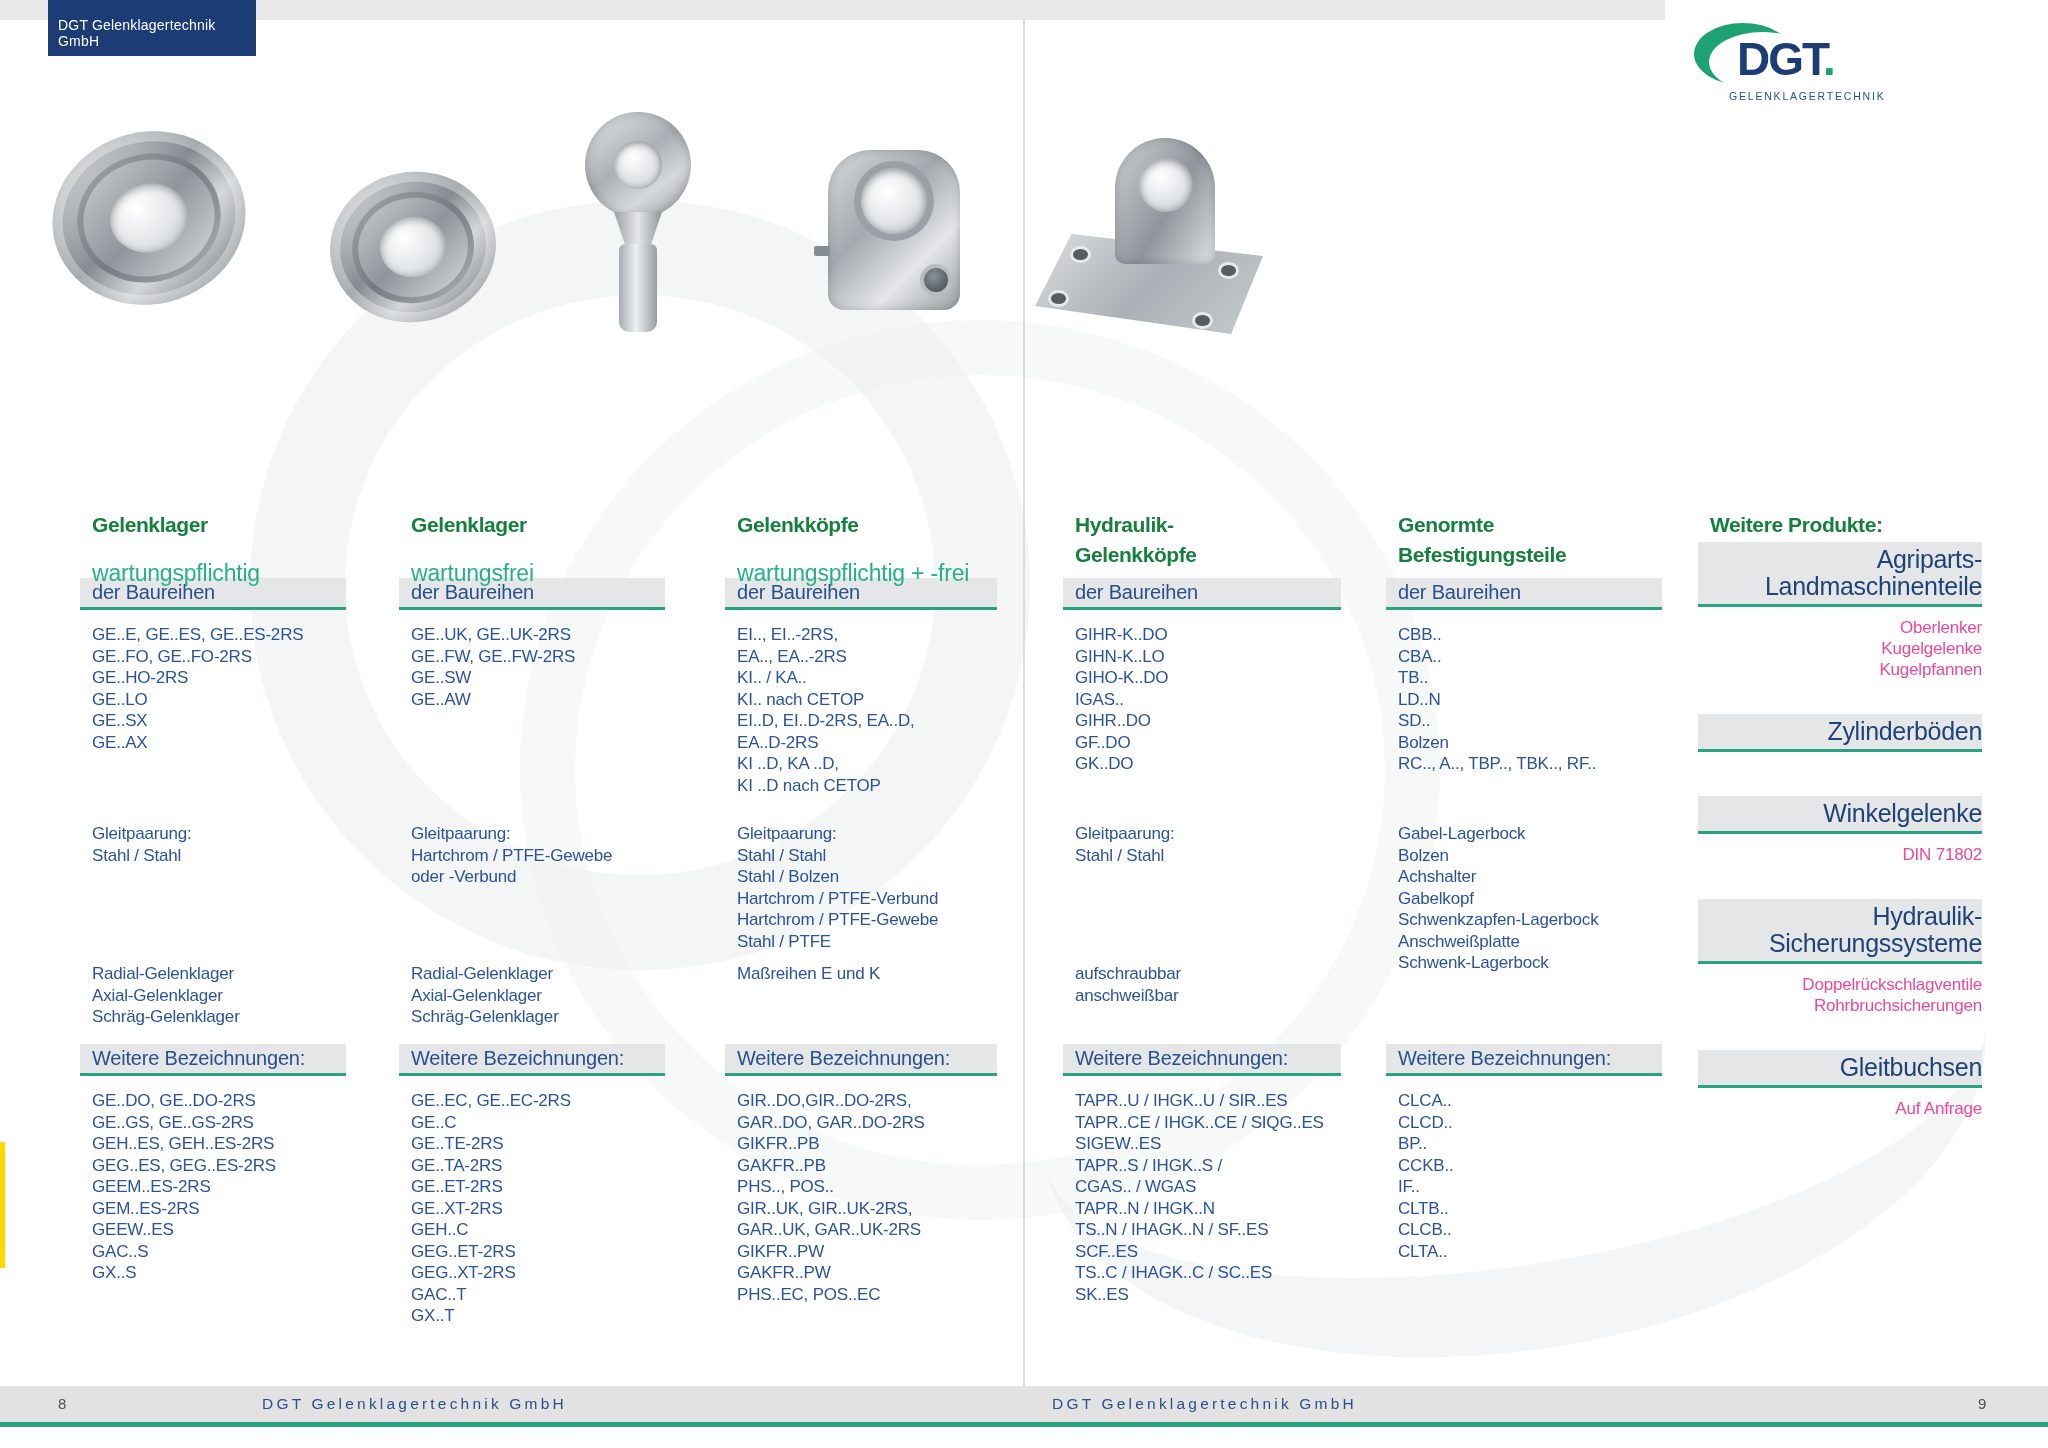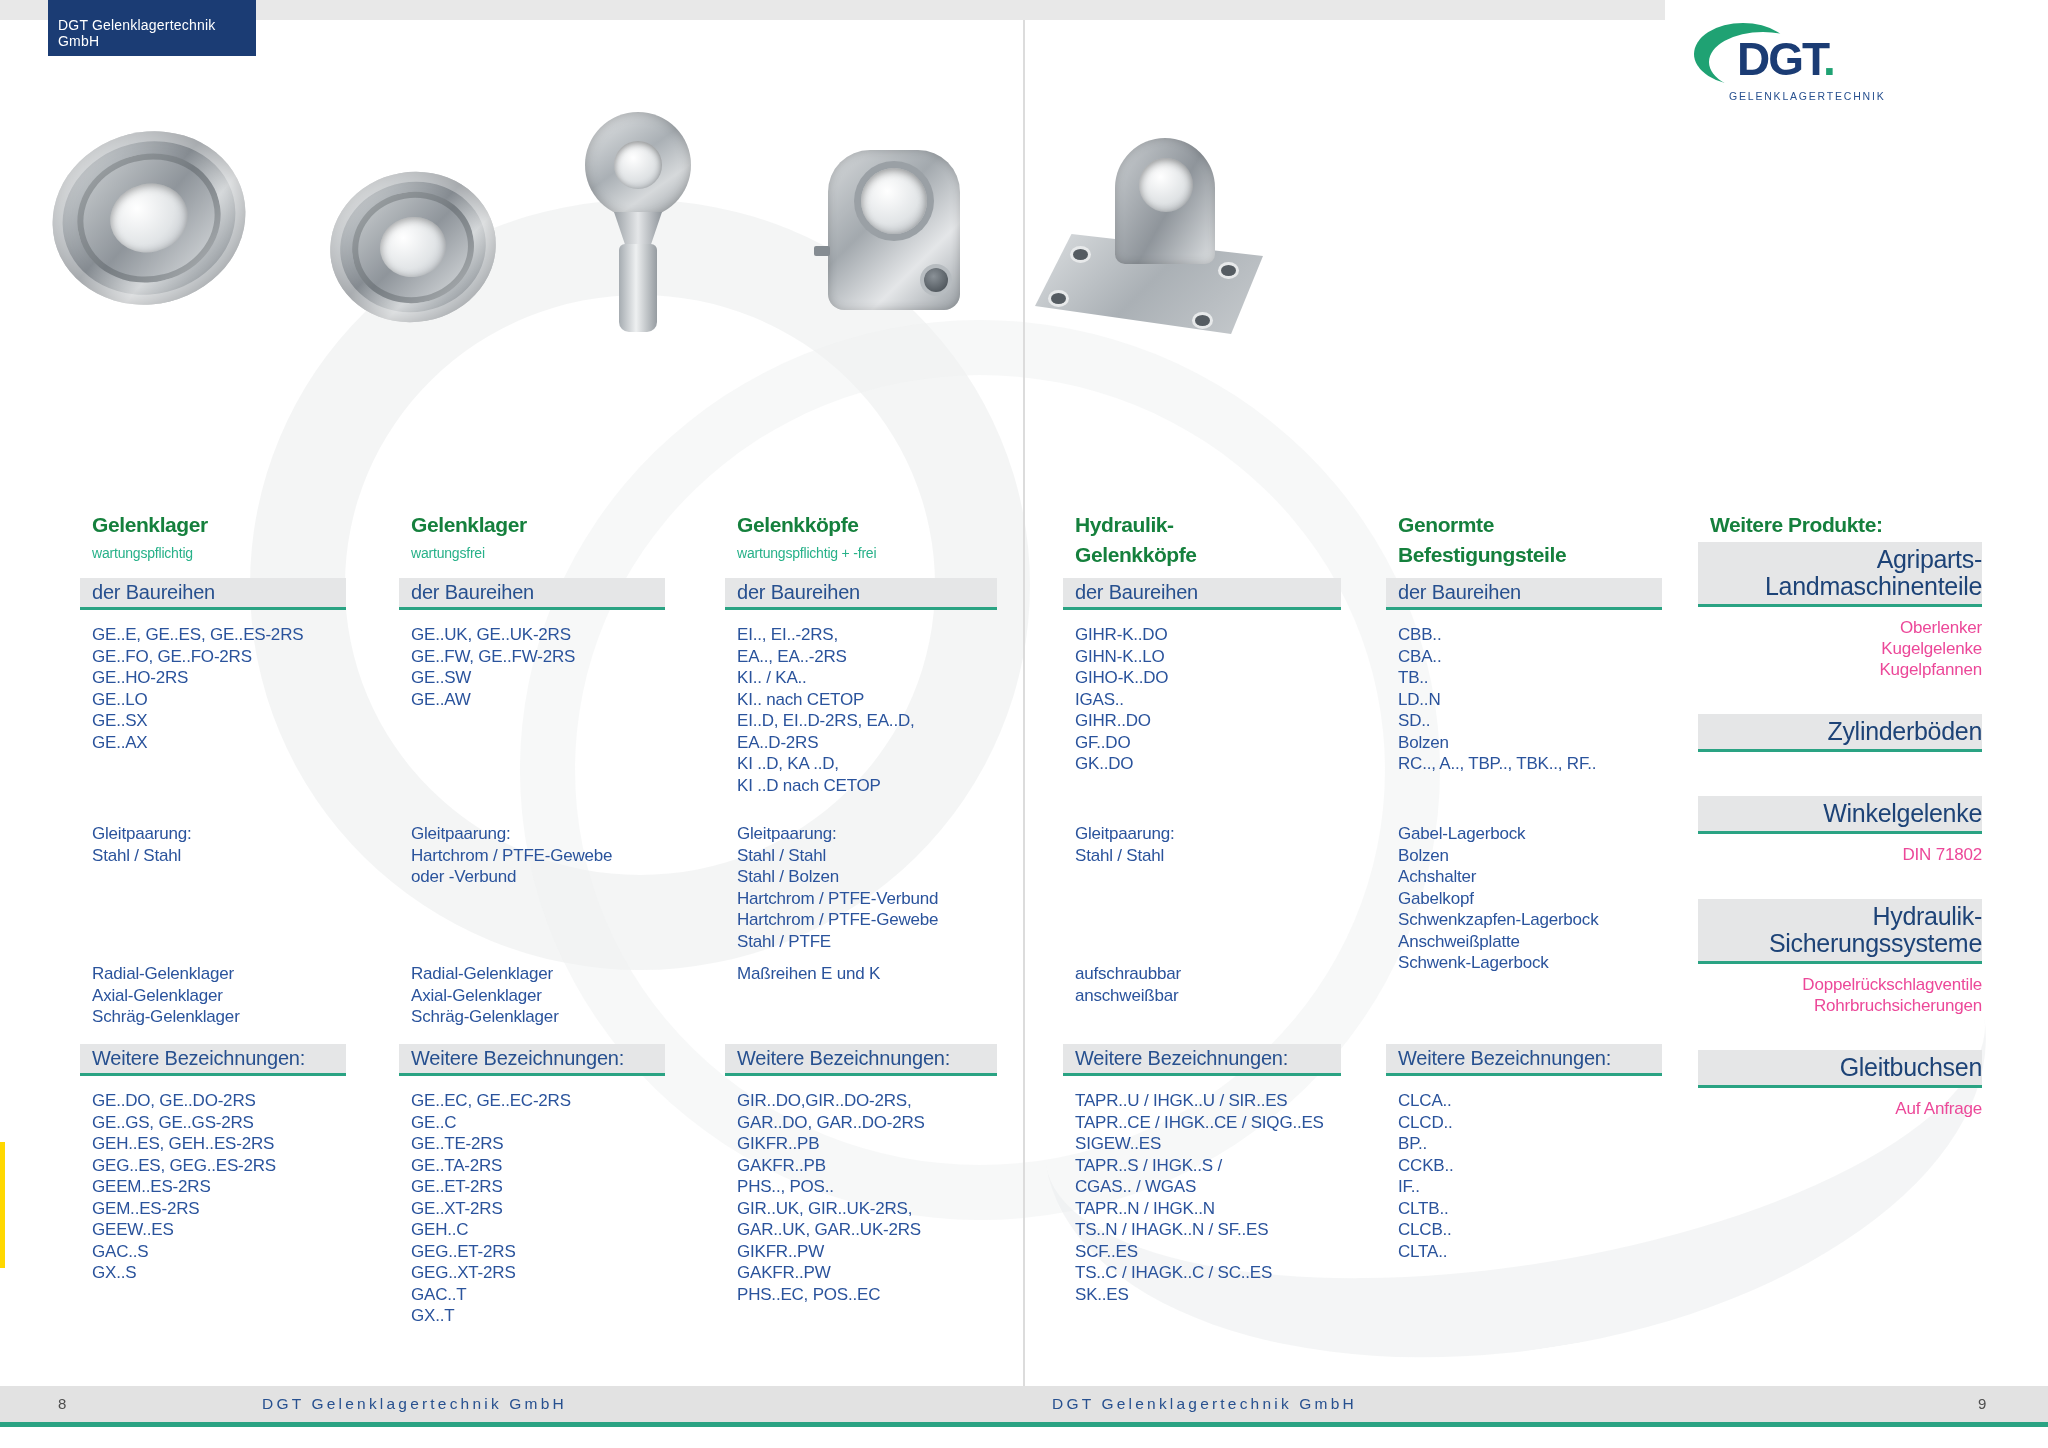--- a/index.html
+++ b/index.html
@@ -104,21 +104,21 @@
   #col-1 { left:80px;  width:266px; }
   #col-2 { left:399px; width:266px; }
   #col-3 { left:725px; width:272px; }
   #col-4 { left:1063px; width:278px; }
   #col-5 { left:1386px; width:276px; }
   #col-6 { left:1698px; width:284px; }
 
   .col-head { height:108px; padding:16px 0 0 12px; }
   .col-title { color:#15803d; font-size:21px; font-weight:bold; line-height:30px;
     letter-spacing:-.4px; white-space:pre-line;margin-top:24px; }
-  .col-sub { color:#27b189; font-size:14px; margin-top:5px; letter-spacing:-.2px; }
+  .col-sub { color:#27b189; font-size:23px; margin-top:20px; letter-spacing:-.2px; }
 
   .bar { height:32px; background:#e5e6e7; border-bottom:3px solid #2aa383;
     display:flex; align-items:center; padding-left:12px; }
   .bar span { color:#27508f; font-size:20px; letter-spacing:-.2px; }
 
   .list { padding:14px 0 0 12px; color:#2a539c; font-size:17px; letter-spacing:-.2px; }
   .list div { line-height:21.5px; white-space:nowrap; }
   .list.baureihen { height:199px; }
   .list.gleit { height:140px; }
   .list.merk { height:95px; }

